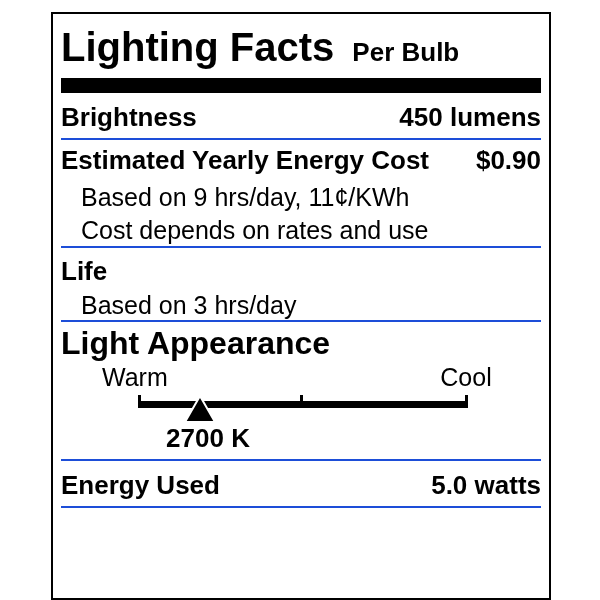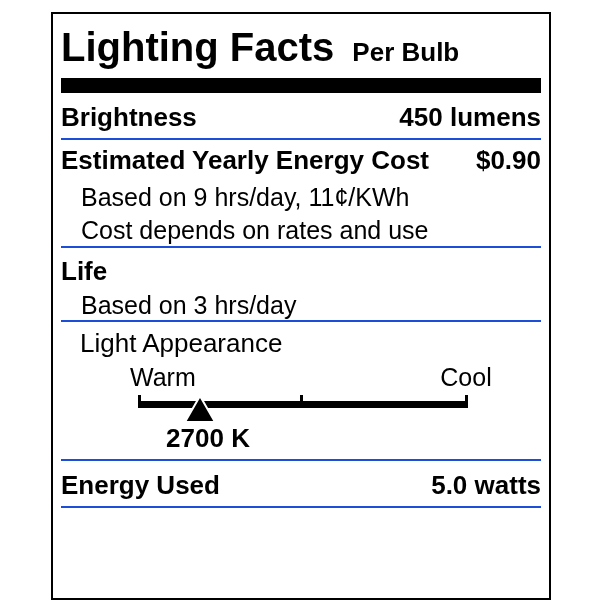--- a/index.html
+++ b/index.html
@@ -76,34 +76,33 @@
   .sect-life .kv-row { height: 36px; align-items: center; }
   .row-energy-used { height: 47px; padding-bottom: 6px; }
 
   
   .sect-appearance {
     position: relative;
     height: 139px;
     padding-top: 4px;
   }
   .sect-appearance .k {
-    font-size: 26px;
-    font-weight: normal;
+    font-size: 32px;
+    font-weight: bold;
     line-height: 34px;
-    margin-left: 19px;
   }
   .scale-end-label {
     position: absolute;
     top: 40px;
     font-size: 25px;
     font-weight: normal;
     line-height: 30px;
     white-space: nowrap;
   }
-  .scale-end-label.warm { left: 41px; margin-left: 28px; }
+  .scale-end-label.warm { left: 41px; }
   .scale-end-label.cool { left: 405px; transform: translateX(-50%); }
   .scale-svg {
     position: absolute;
     left: 0; top: 69px;
     width: 482px; height: 34px;
     display: block;
   }
   .kelvin {
     position: absolute;
     top: 101px; left: 147px;

